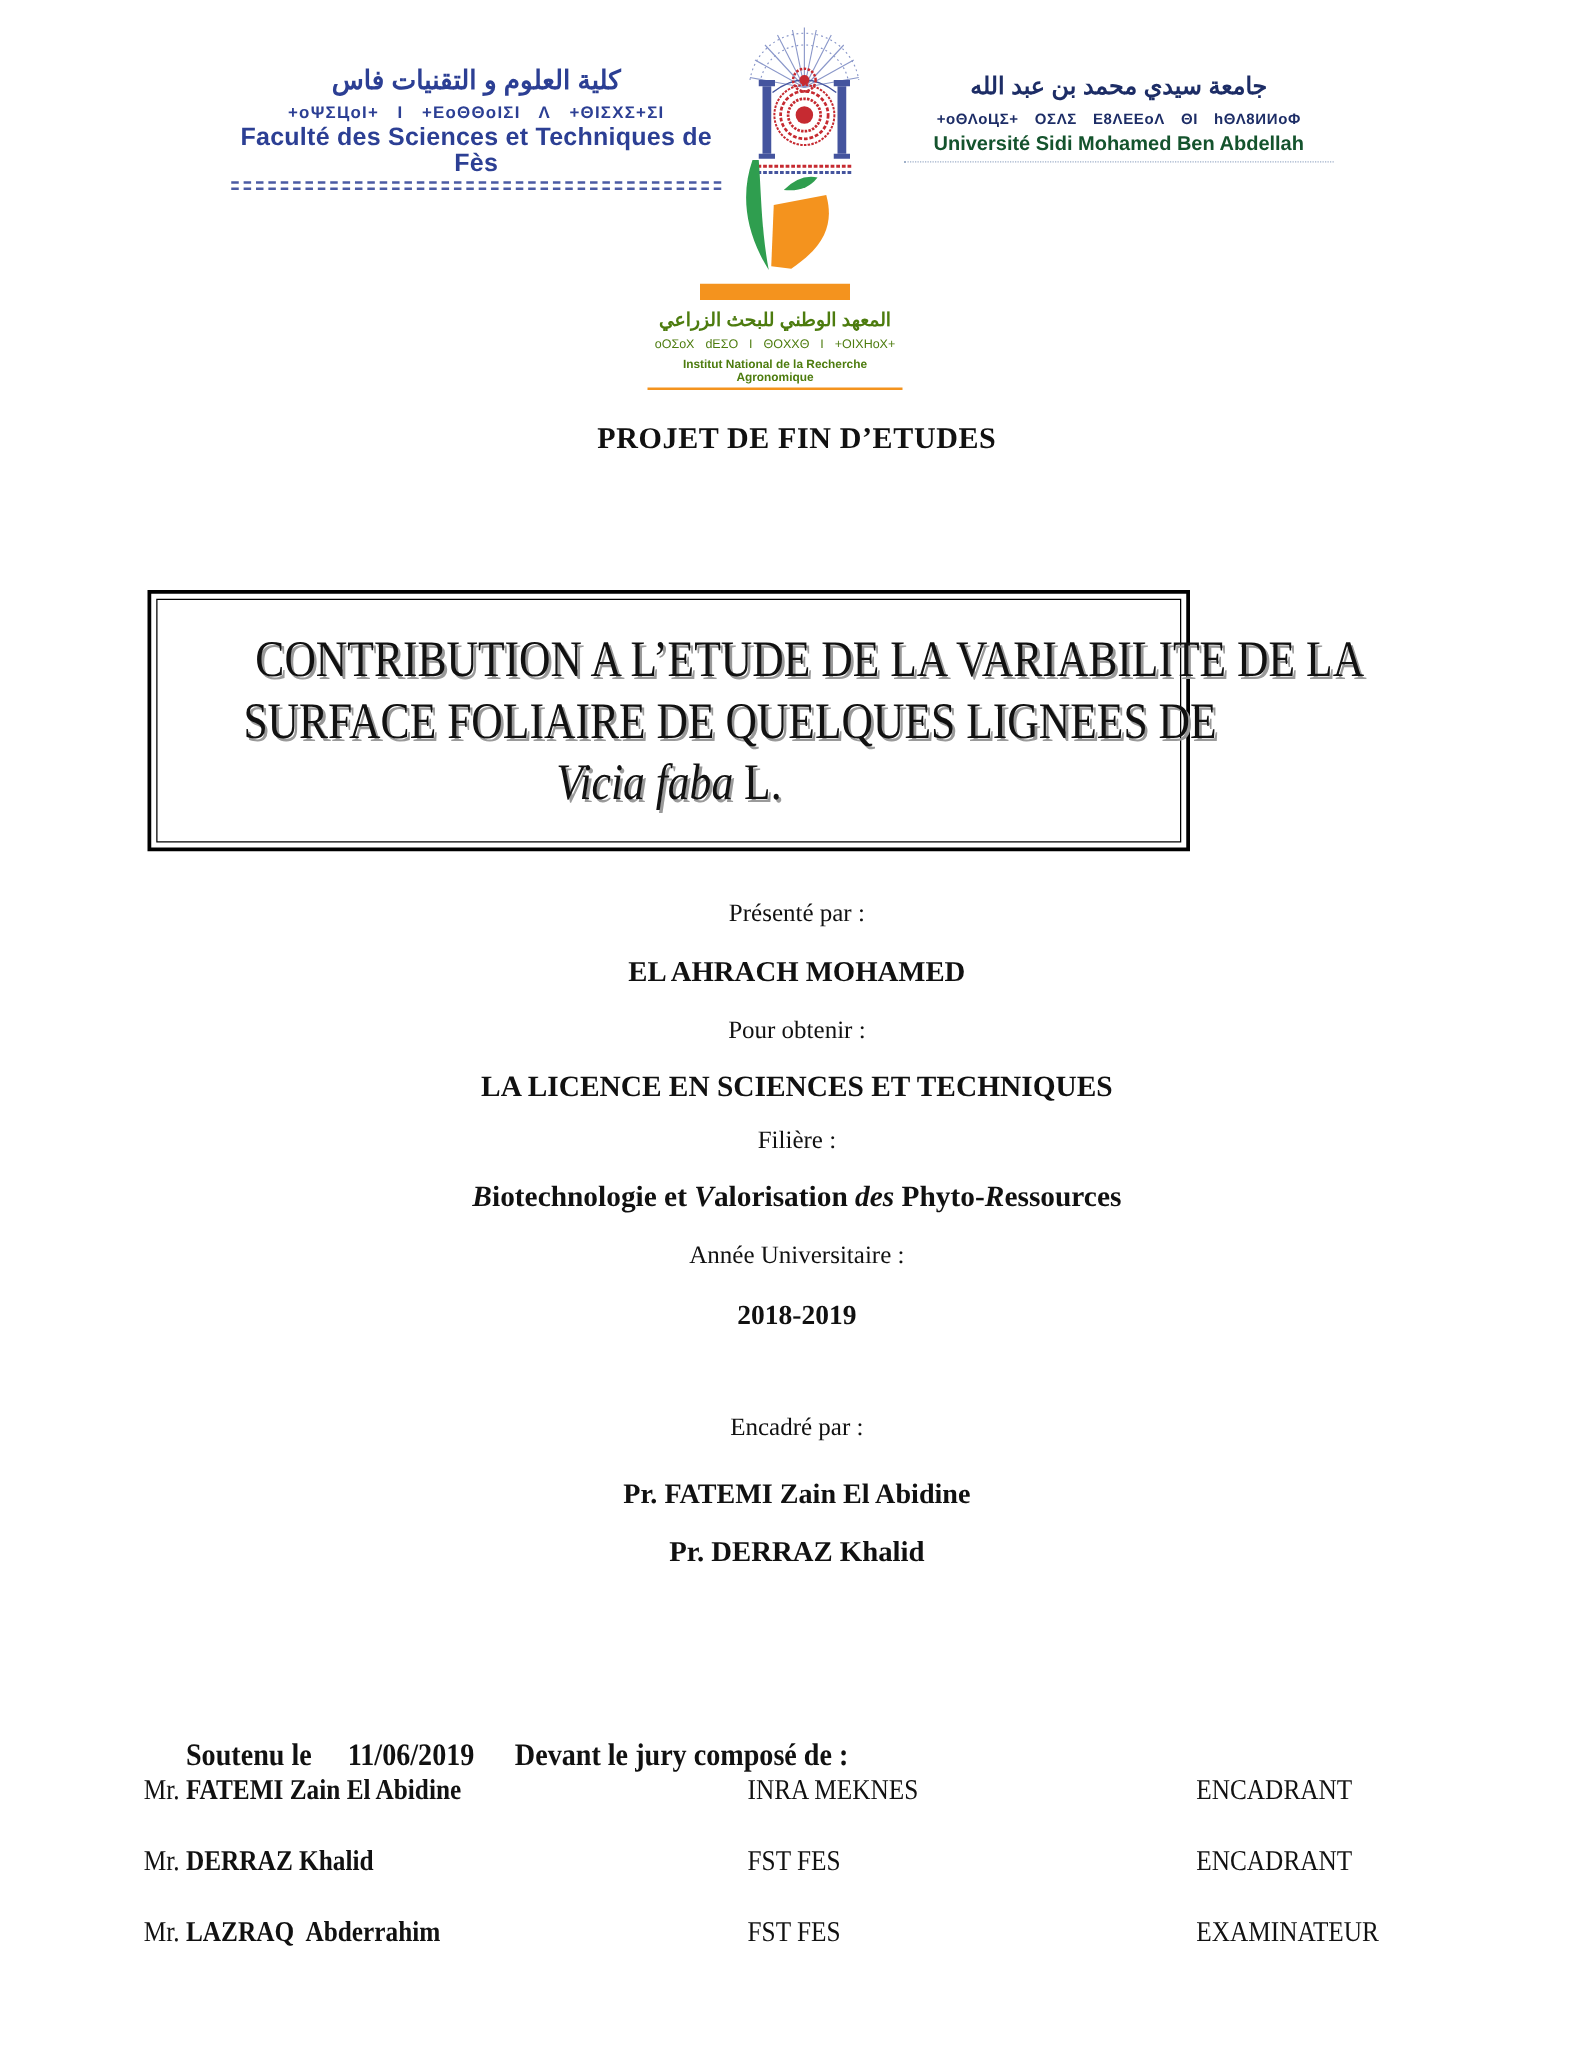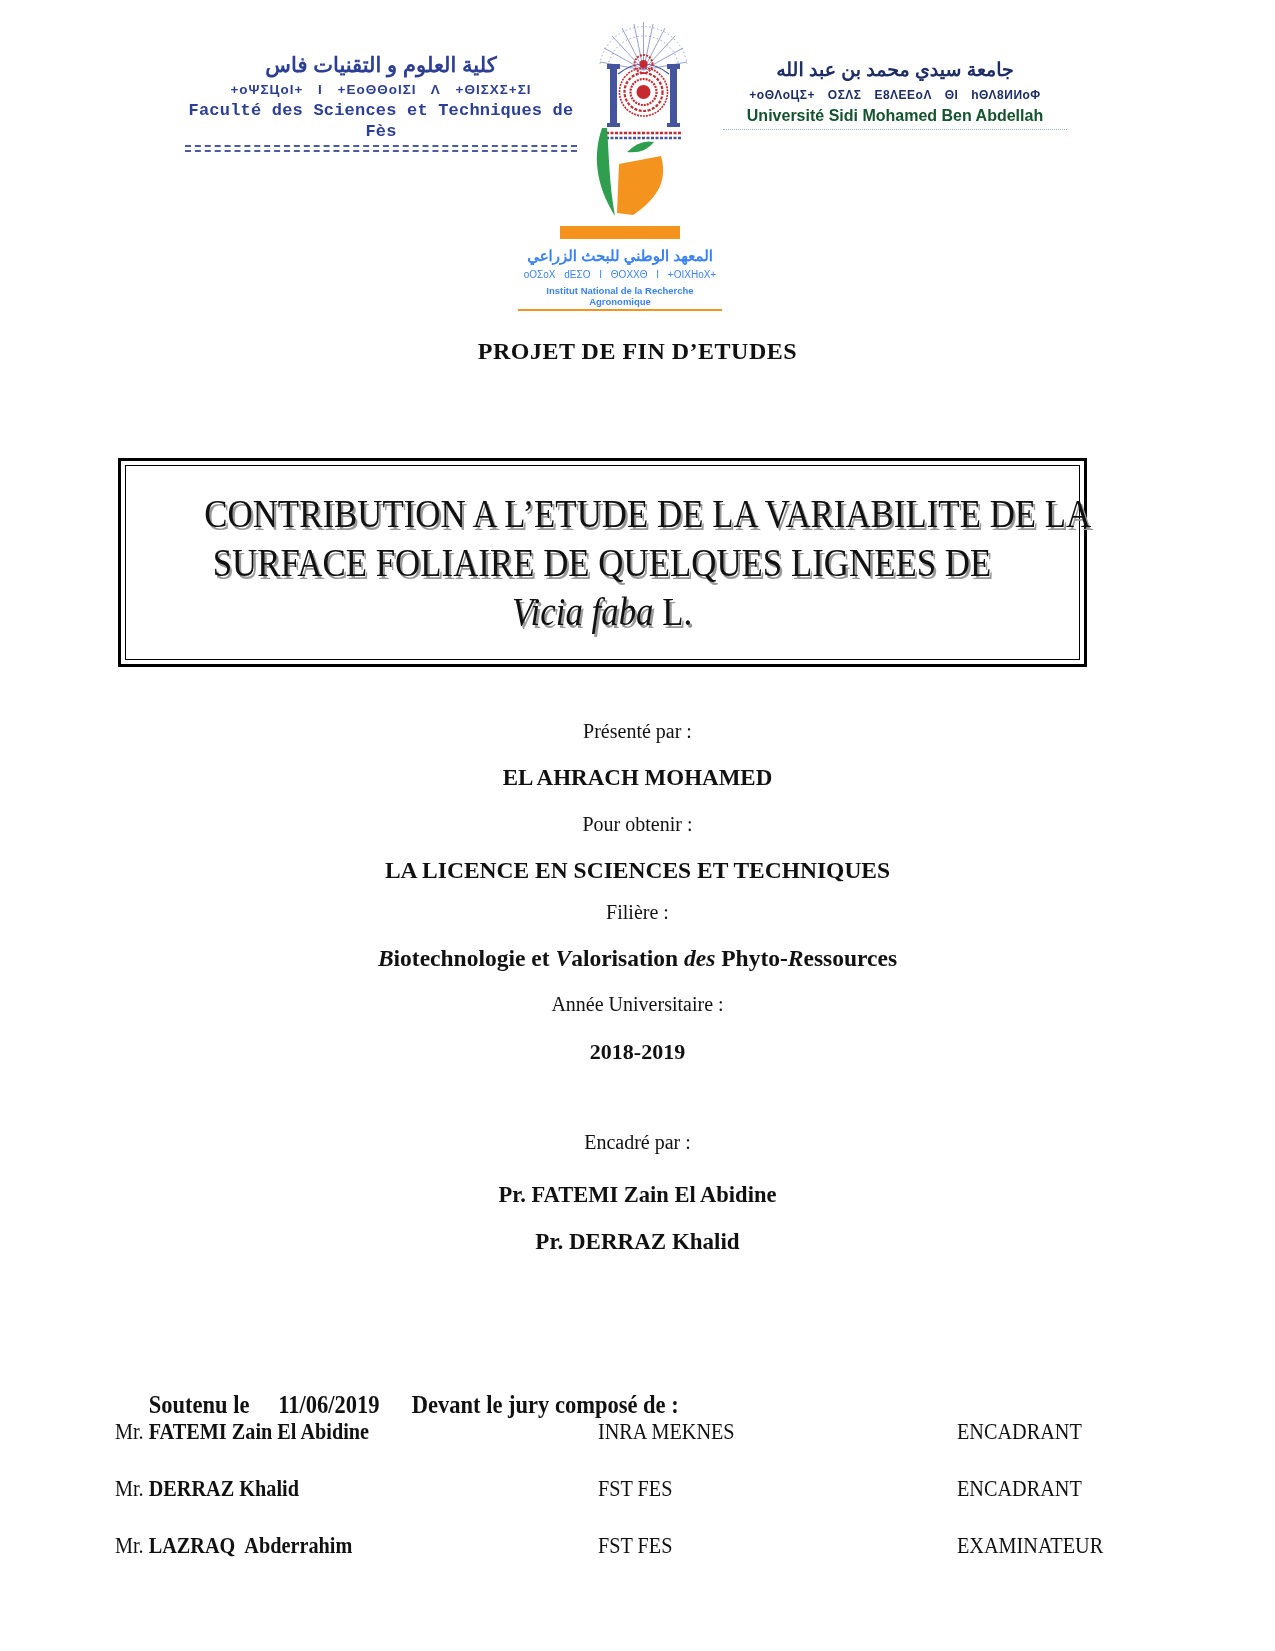--- a/index.html
+++ b/index.html
@@ -6,43 +6,43 @@
   .page{position:relative;width:1275px;height:1651px;background:#ffffff;overflow:hidden;
         font-family:"Liberation Serif", serif;color:#111;}
   .abs{position:absolute;}
   .ctr{left:0;right:0;text-align:center;}
 
   
   .hdr-block{position:absolute;text-align:center;font-family:"Liberation Sans", sans-serif;}
   .fst{left:185px;top:52px;width:392px;color:#2c3f94;}
   .fst .ar{font-size:21px;font-weight:bold;line-height:26px;}
   .fst .tif{font-size:13.5px;font-weight:bold;letter-spacing:1px;word-spacing:10px;line-height:20px;margin-top:2px;}
-  .fst .fr{font-size:17px;font-weight:bold;letter-spacing:.2px;line-height:21px;font-family:Liberation Mono, monospace;}
+  .fst .fr{font-size:20px;font-weight:bold;letter-spacing:.2px;line-height:21px;}
   .fst .dash{height:3px;margin-top:3px;border-top:2px dashed #2c3f94;border-bottom:2px dashed #2c3f94;opacity:.85;}
 
   .usmba{left:723px;top:58px;width:344px;color:#1d2d66;}
   .usmba .ar{font-size:19px;font-weight:bold;line-height:24px;}
   .usmba .tif{font-size:12px;font-weight:bold;letter-spacing:.5px;word-spacing:9px;line-height:18px;margin-top:4px;}
   .usmba .fr{font-size:16px;font-weight:bold;color:#14532d;line-height:20px;margin-top:2px;}
   .usmba .dots{border-top:1px dotted #9fb0c9;margin-top:3px;}
 
   .emblem{left:596px;top:20px;}
-  .inra{left:518px;top:128px;width:204px;text-align:center;color:#3b82f6;
+  .inra{left:518px;top:128px;width:204px;text-align:center;color:#4d7c0f;
         font-family:"Liberation Sans", sans-serif;}
   .inra .bar{width:120px;height:13px;background:#f4931e;margin:4px auto 8px auto;}
   .inra .ar{font-size:15px;font-weight:bold;line-height:18px;}
   .inra .tif{font-size:10px;font-weight:normal;word-spacing:6px;line-height:14px;margin-top:3px;}
   .inra .fr{display:inline-block;font-size:9.5px;font-weight:bold;margin-top:3px;
             border-bottom:2px solid #f4931e;padding-bottom:2px;}
 
   
   .doc-type{top:338px;font-size:24px;font-weight:bold;letter-spacing:.5px;}
   .theme{top:398px;font-size:20px;}
 
-  .title-box{left:118px;top:458px;width:969px;height:209px;border:3px solid #000;
+  .title-box{left:118px;top:472px;width:834px;height:209px;border:3px solid #000;
              box-sizing:border-box;padding:4px;background:#fff;}
   .title-box-inner{border:1px solid #000;width:100%;height:100%;box-sizing:border-box;
                    display:flex;flex-direction:column;justify-content:center;text-align:center;}
   .title-line{font-size:41px;line-height:49px;white-space:nowrap;}
   .title-line > span{display:inline-block;transform:scaleX(.85);transform-origin:50% 50%;
                      text-shadow:2.5px 2.5px 0 #9a9a9a;}
   .italic{font-style:italic;}
 
   .stack{font-size:20px;}
   .bold{font-weight:bold;}

